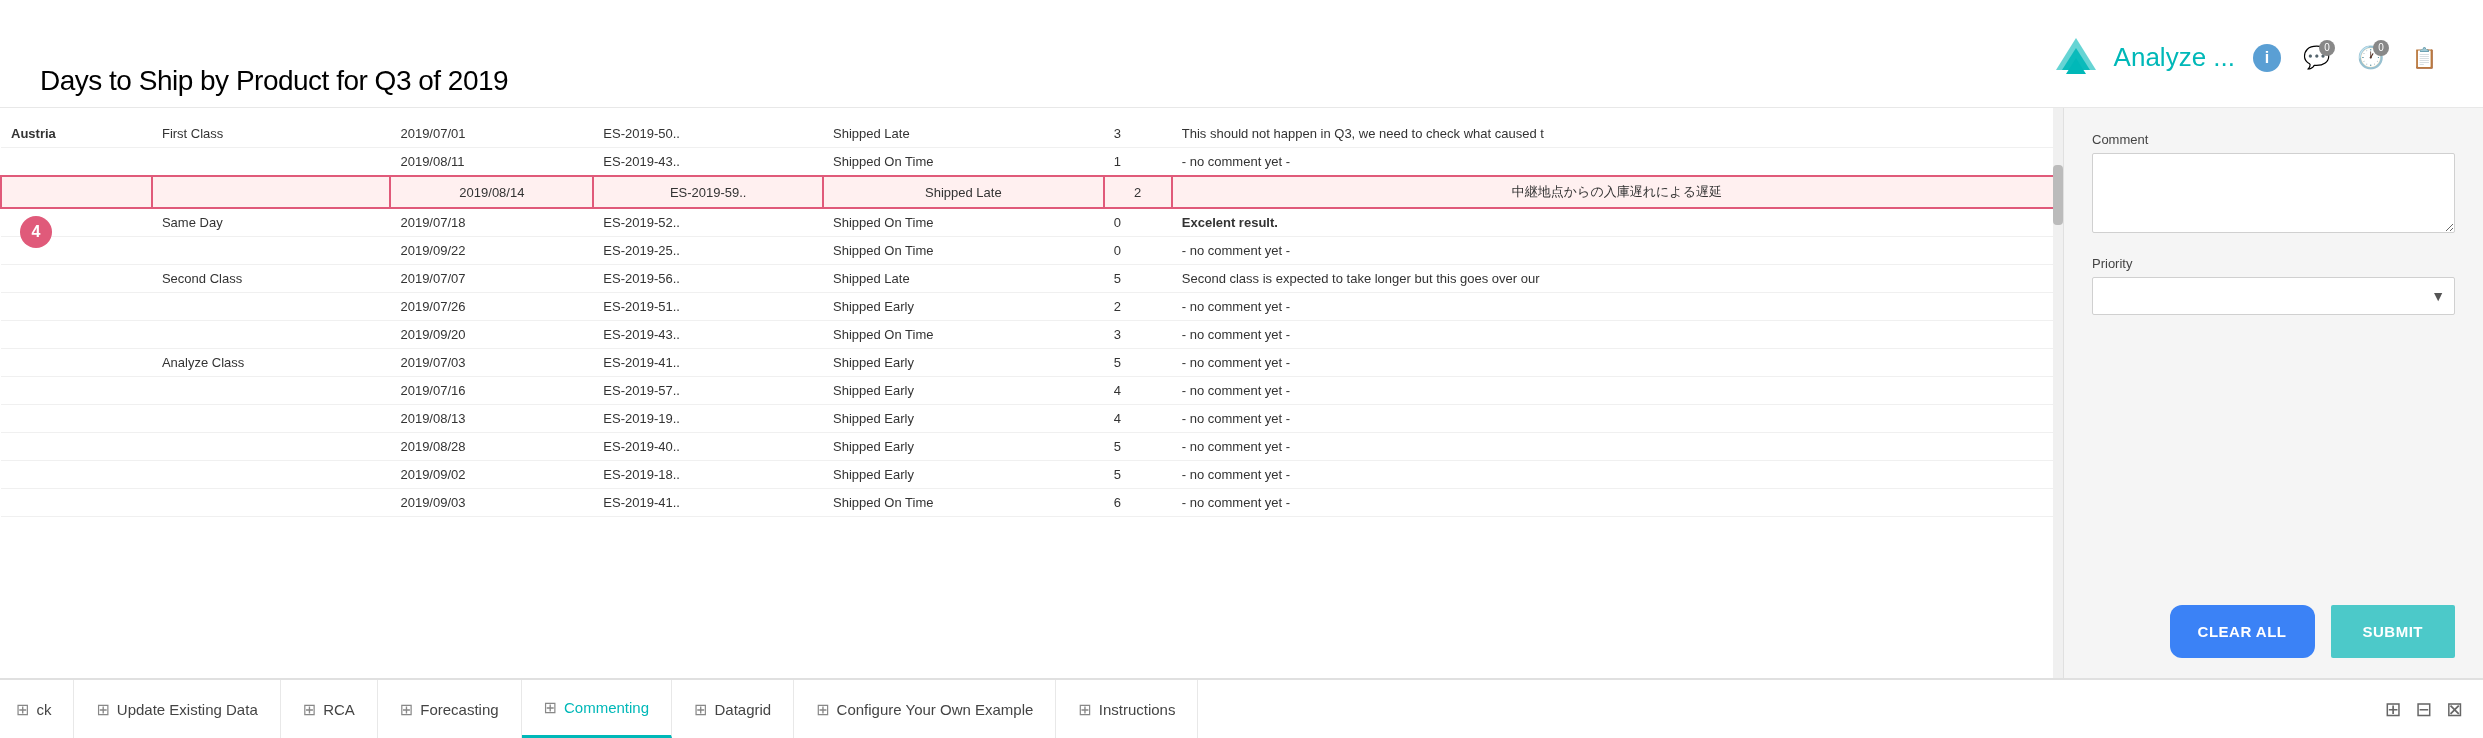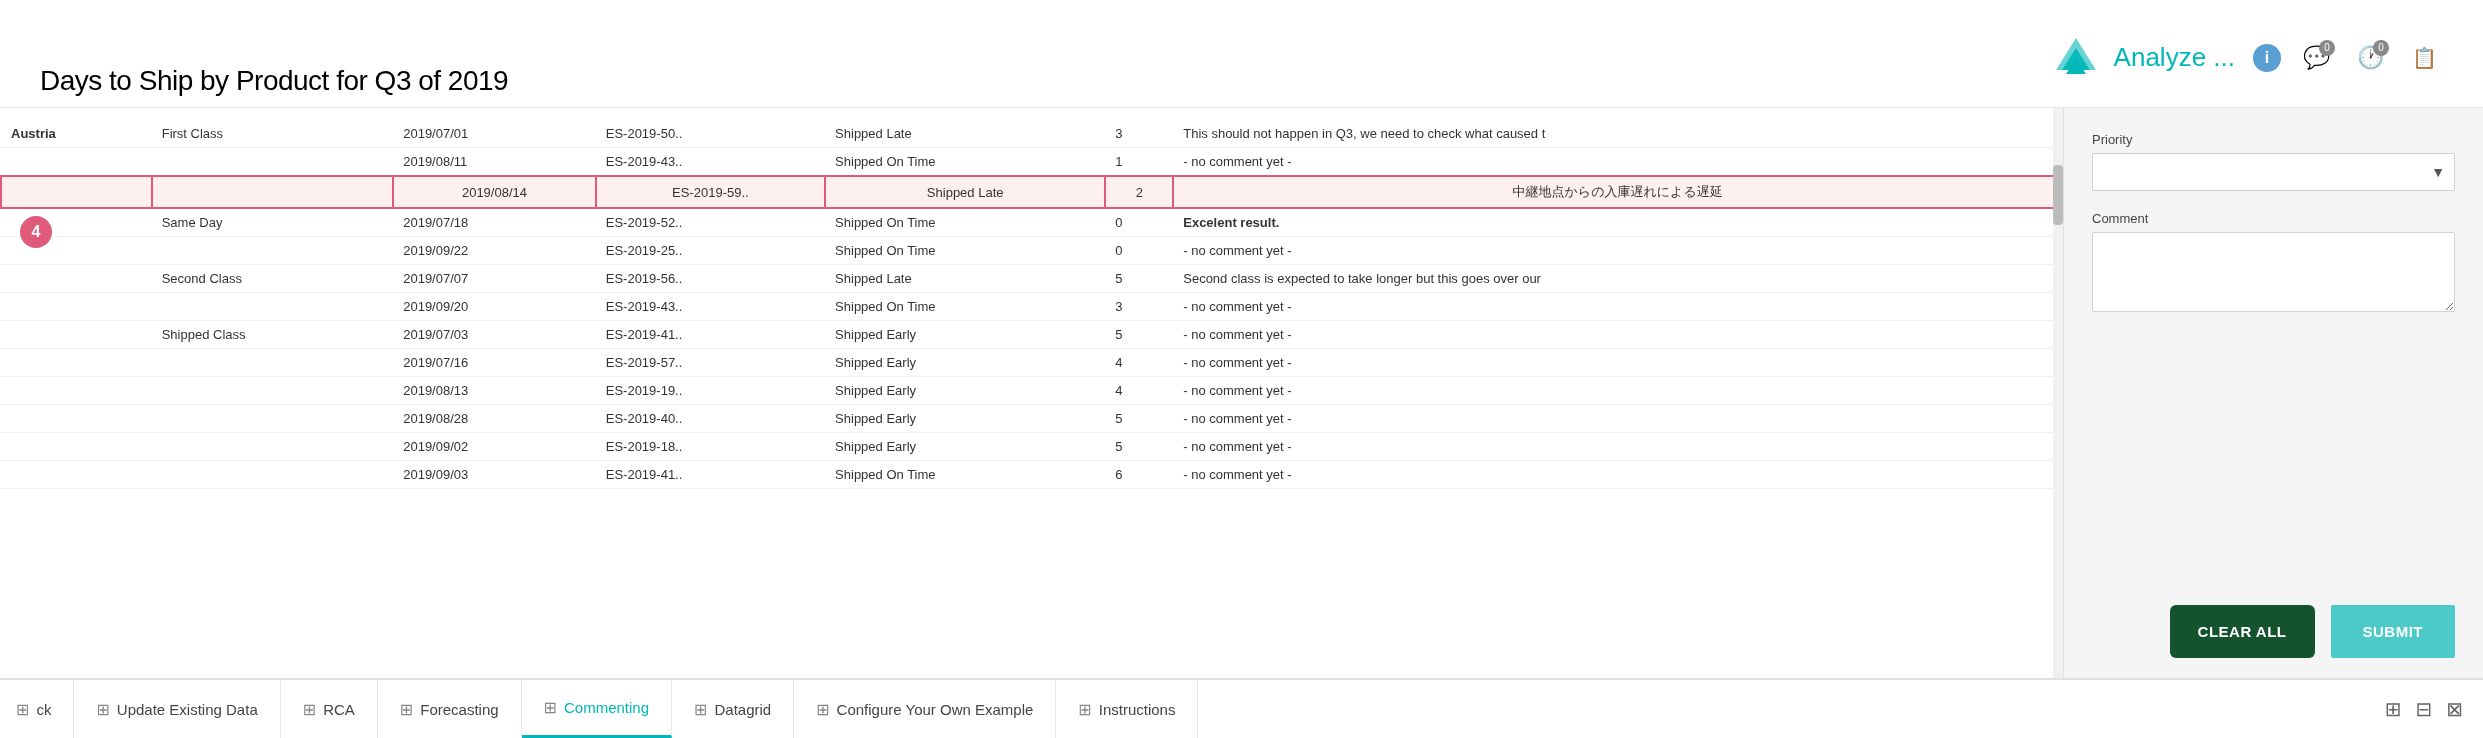--- a/index.html
+++ b/index.html
@@ -224,29 +224,29 @@
       cursor: pointer;
     }
 
     .panel-buttons {
       display: flex;
       gap: 16px;
       margin-top: auto;
       justify-content: flex-end;
     }
     .btn-clear {
-      background: #14532d;
+      background: #3b82f6;
       color: #fff;
       border: none;
       padding: 1px 28px;
       font-size: 15px;
       font-weight: 600;
       letter-spacing: 0.5px;
       cursor: pointer;
-      border-radius: 6px;
+      border-radius: 12px;
       text-transform: uppercase;
     }
     .btn-submit {
       background: #4cc9c9;
       color: #fff;
       border: none;
       padding: 18px 32px;
       font-size: 15px;
       font-weight: 600;
       letter-spacing: 0.5px;
@@ -393,29 +393,38 @@
             <td class="cell-subgroup">Second Class</td>
             <td>2019/07/07</td>
             <td>ES-2019-56..</td>
             <td>Shipped Late</td>
             <td>5</td>
             <td style="max-width: 400px;">Second class is expected to take longer but this goes over our</td>
           </tr>
           <tr>
             <td class="cell-group"></td>
             <td class="cell-subgroup"></td>
+            <td>2019/07/26</td>
+            <td>ES-2019-51..</td>
+            <td>Shipped Early</td>
+            <td>2</td>
+            <td style="max-width: 400px;">- no comment yet -</td>
+          </tr>
+          <tr>
+            <td class="cell-group"></td>
+            <td class="cell-subgroup"></td>
             <td>2019/09/20</td>
             <td>ES-2019-43..</td>
             <td>Shipped On Time</td>
             <td>3</td>
             <td style="max-width: 400px;">- no comment yet -</td>
           </tr>
           <tr>
             <td class="cell-group"></td>
-            <td class="cell-subgroup">Shipped
+            <td class="cell-subgroup">Analyze
 Class</td>
             <td>2019/07/03</td>
             <td>ES-2019-41..</td>
             <td>Shipped Early</td>
             <td>5</td>
             <td style="max-width: 400px;">- no comment yet -</td>
           </tr>
           <tr>
             <td class="cell-group"></td>
             <td class="cell-subgroup"></td>
@@ -463,38 +472,38 @@
           </tr>
         </tbody>
     </table>
 
     <div class="table-scrollbar">
       <div class="table-scrollbar-thumb"></div>
     </div>
   </div>
 
   <div class="right-panel">
+    <div>
+      <div class="panel-field-label">Comment</div>
+      <textarea class="panel-text-input" style=""></textarea>
+    </div>
+
     <div>
       <div class="panel-field-label">Priority</div>
       <div class="panel-select-wrapper">
         <select class="panel-select-input">
           <option value=""></option>
           <option value="high">High</option>
           <option value="medium">Medium</option>
           <option value="low">Low</option>
         </select>
         <span class="panel-select-chevron">▼</span>
       </div>
     </div>
 
-    <div>
-      <div class="panel-field-label">Comment</div>
-      <textarea class="panel-text-input" style=""></textarea>
-    </div>
-
     <div class="spacer"></div>
 
     <div class="panel-buttons">
       <button class="btn-clear">CLEAR ALL</button>
       <button class="btn-submit">SUBMIT</button>
     </div>
   </div>
 </div>
 
 <div class="bottom-tabs" id="bottom-tabs">

